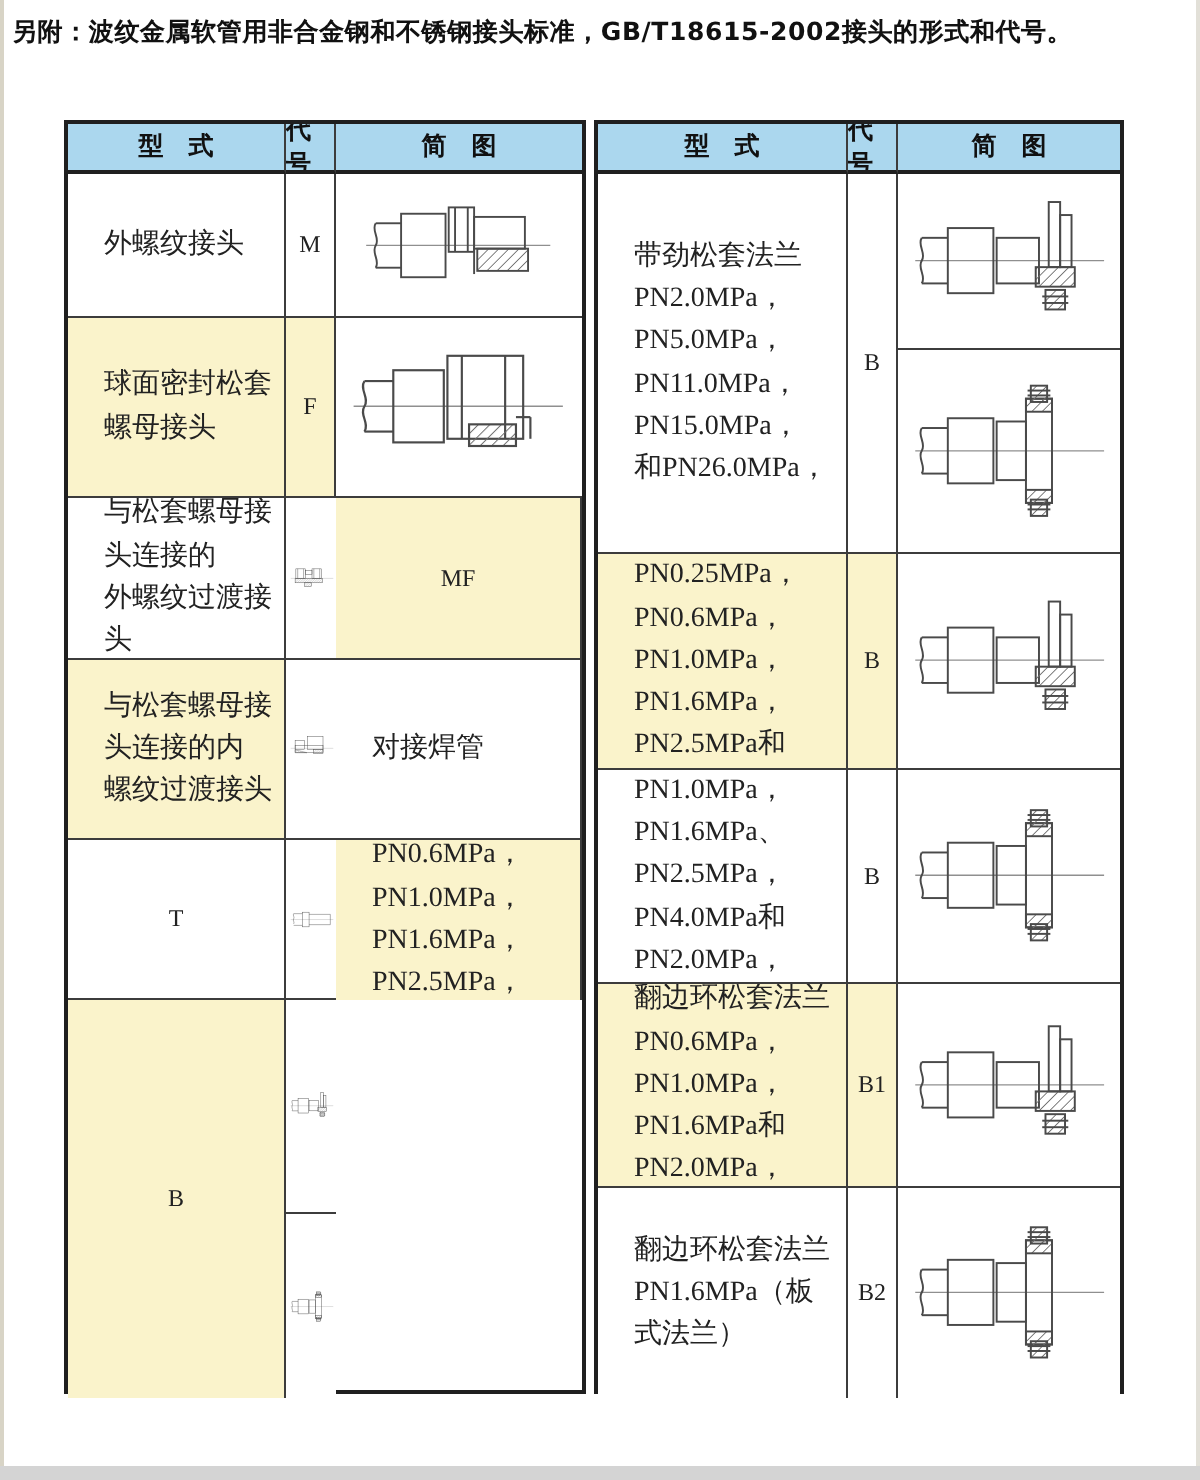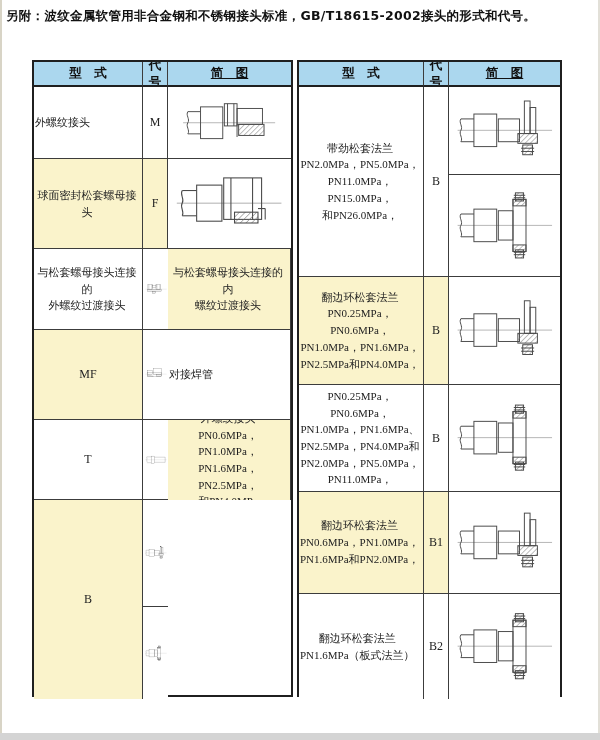--- a/index.html
+++ b/index.html
@@ -1,32 +1,32 @@
 <!DOCTYPE html>
 <html><head>
 <meta charset="utf-8">
 <style>
   html,body{margin:0;padding:0;background:#ffffff;}
   .page{position:relative;width:600px;height:740px;background:#ffffff;overflow:hidden;
         font-family:"DejaVu Sans","Liberation Sans",sans-serif;color:#1a1a1a;}
   .page-title{position:absolute;left:6px;top:8px;width:580px;font-size:12.5px;font-weight:bold;
               letter-spacing:0.3px;color:#111;}
   .table-wrap{position:absolute;left:32px;top:60px;width:530px;height:637px;display:flex;}
-  .half{border:2px solid #1f1f1f;background:#fff;display:grid;box-sizing:border-box;text-align:center;}
+  .half{border:2px solid #1f1f1f;background:#fff;display:grid;box-sizing:border-box;}
   .half-left{width:261px;margin-right:4px;grid-template-columns:109px 25px 1fr;
              grid-template-rows:25px 72px 90px 81px 90px 80px 199px;}
   .half-right{width:265px;grid-template-columns:125px 25px 1fr;
               grid-template-rows:25px 190px 108px 107px 102px 105px;}
   .cell{box-sizing:border-box;border-right:1px solid #3c3c3c;border-bottom:1px solid #3c3c3c;
         background:#fff;overflow:hidden;}
-  .cell.last-col{border-right:none;text-decoration:underline;}
+  .cell.last-col{border-right:none;}
   .cell.last-row{border-bottom:none;}
   .hdr{background:#abd7ee;border-bottom:2px solid #1f1f1f;display:flex;align-items:center;
        justify-content:center;font-size:12.5px;font-weight:bold;color:#111;}
-  .type-cell{display:flex;align-items:center;padding:4px 3px 4px 1px;font-size:11px;
+  .type-cell{display:flex;align-items:center;padding:4px 3px 4px 18px;font-size:14px;
              line-height:1.52;white-space:pre-line;
              font-family:"Liberation Serif","DejaVu Serif",serif;color:#222;}
   .code-cell{display:flex;align-items:center;justify-content:center;font-size:12px;
              font-family:"Liberation Serif","DejaVu Serif",serif;color:#222;}
   .hl{background:#faf3cb;}
   .diagram-cell{display:flex;flex-direction:column;}
   .sub-diagram{flex:1;display:flex;align-items:center;justify-content:center;}
   .sub-diagram.divided{border-bottom:1px solid #3c3c3c;}
   .sub-diagram svg{width:88%;height:88%;}
   .edge-left{position:absolute;left:0;top:0;width:2px;height:740px;background:#d8d4c6;}
@@ -107,23 +107,23 @@
               <line x1="37" y1="14" x2="37" y2="40" stroke="#4a4a4a" stroke-width="1.2"></line>
               <rect x="60" y="14" width="26" height="26" fill="none" stroke="#4a4a4a" stroke-width="1.2"></rect>
               <line x1="65" y1="14" x2="65" y2="40" stroke="#4a4a4a" stroke-width="1.2"></line>
               <line x1="81" y1="14" x2="81" y2="40" stroke="#4a4a4a" stroke-width="1.2"></line>
               <rect x="42" y="18" width="18" height="12" fill="none" stroke="#4a4a4a" stroke-width="1.2"></rect>
               <rect x="14" y="40" width="74" height="12" fill="url(#h3)" stroke="#4a4a4a" stroke-width="1.2"></rect>
               <rect x="40" y="52" width="18" height="10" fill="url(#h3)" stroke="#4a4a4a" stroke-width="1.2"></rect>
             </svg>
           </div>
         </div>
+        <div class="cell code-cell hl">MF</div>
         <div class="cell type-cell hl">与松套螺母接头连接的内
 螺纹过渡接头</div>
-        <div class="cell code-cell hl">MF</div>
         <div class="cell diagram-cell last-col">
           <div class="sub-diagram">
             <svg viewBox="0 0 120 80" preserveAspectRatio="xMidYMid meet">
               <defs>
                 <pattern id="h4" width="4.5" height="4.5" patternUnits="userSpaceOnUse" patternTransform="rotate(45)">
                   <line x1="0" y1="0" x2="0" y2="4.5" stroke="#6d6d6d" stroke-width="1.1"></line>
                 </pattern>
               </defs>
               <line x1="2" y1="40" x2="118" y2="40" stroke="#8f8f8f" stroke-width="0.8"></line>
               <rect x="14" y="18" width="26" height="26" fill="none" stroke="#4a4a4a" stroke-width="1.2"></rect>

